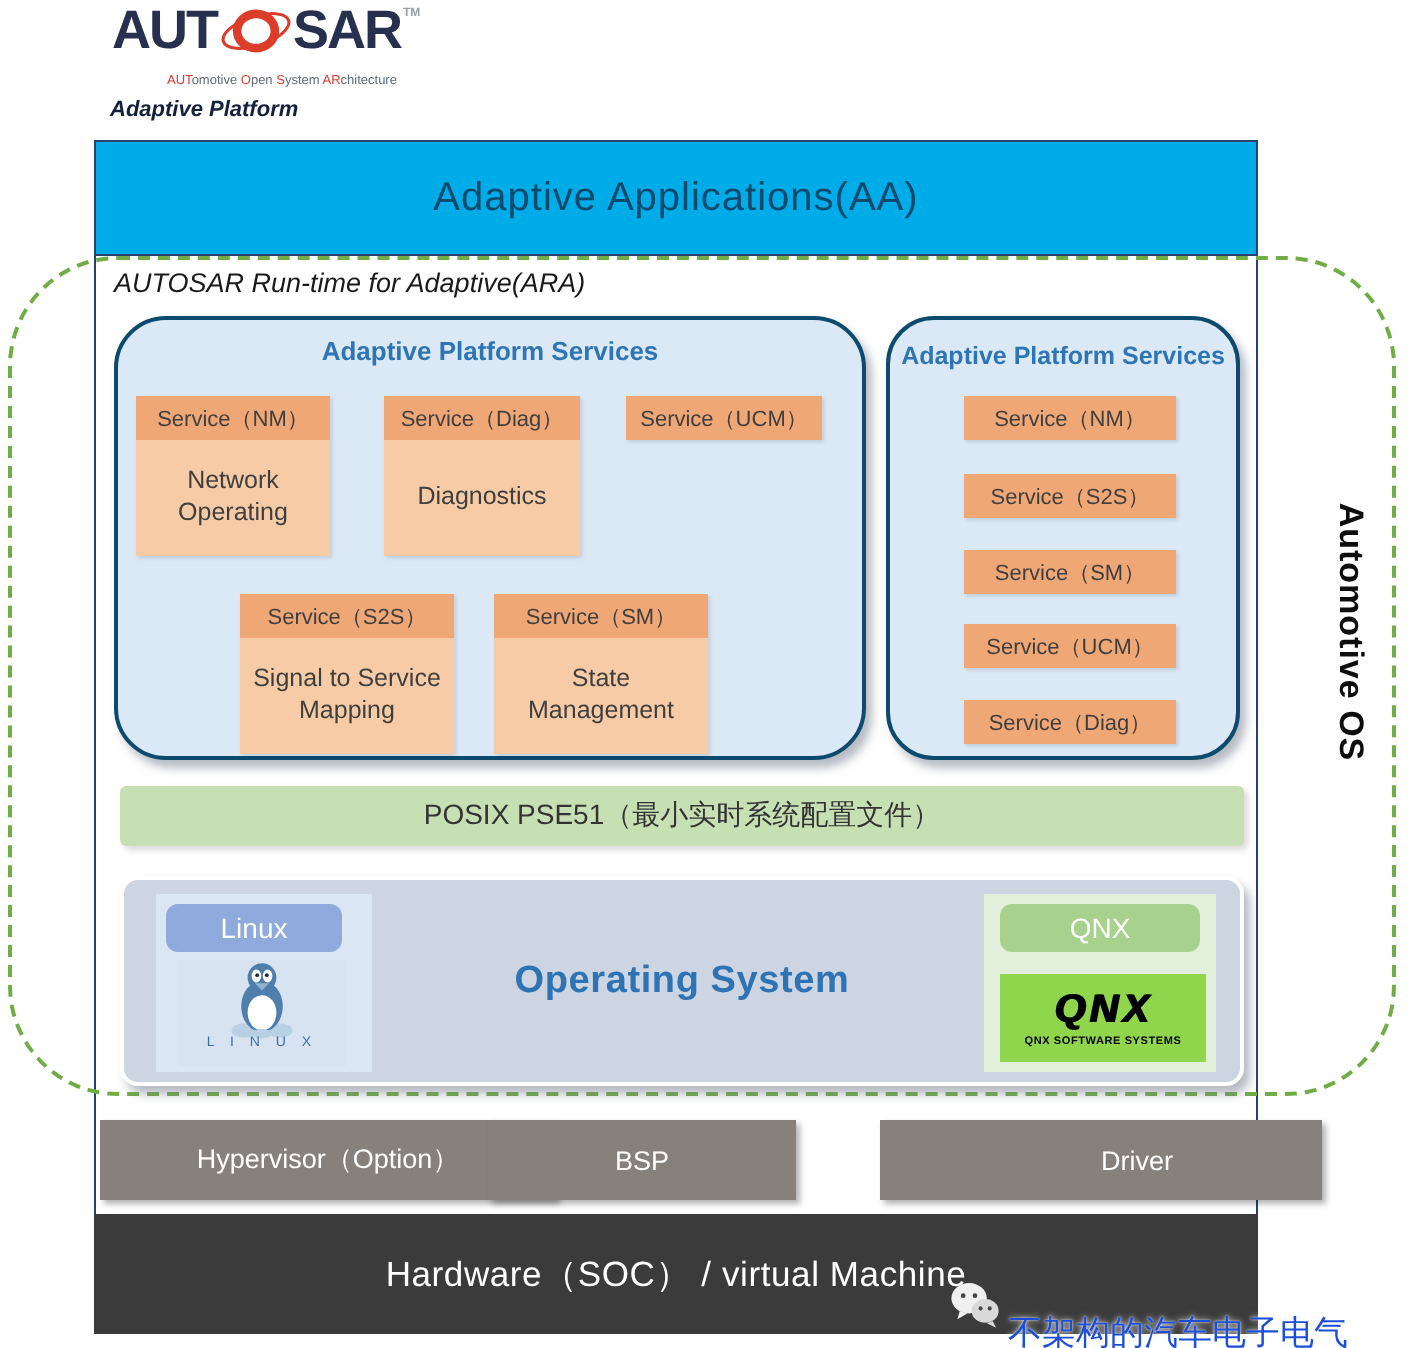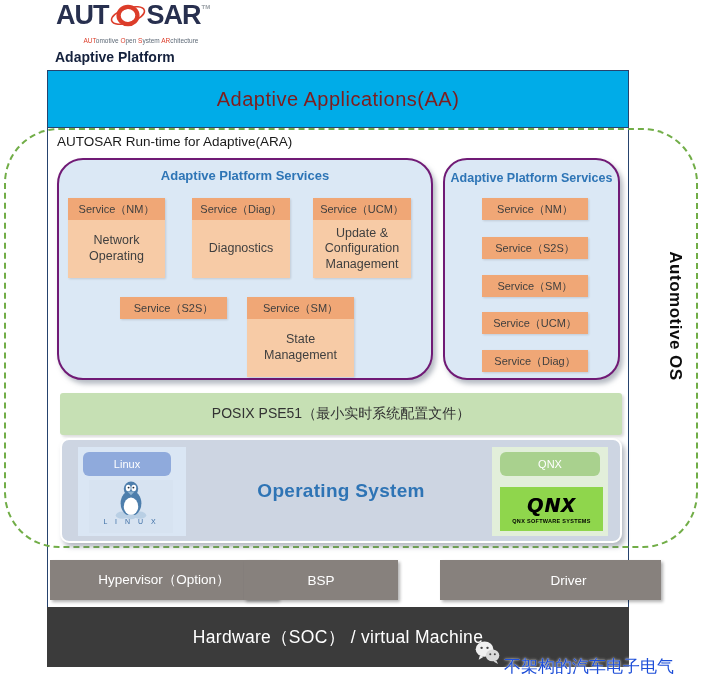--- a/index.html
+++ b/index.html
@@ -7,37 +7,37 @@
          font-family:"Liberation Sans",sans-serif;color:#222;}
 
   
   .logo-word{position:absolute;left:56px;top:2px;display:flex;align-items:center;
              font-weight:800;font-size:27px;letter-spacing:-1px;color:#28304F;}
   .logo-word .seg{line-height:1;}
   .logo-o{margin:0 1px;}
   .logo-tm{font-size:6px;color:#9aa0a6;margin-left:1px;align-self:flex-start;margin-top:2px;letter-spacing:0;}
   .tagline{position:absolute;left:56px;top:37px;width:170px;text-align:center;font-size:6.5px;color:#5E6A77;}
   .tagline .red{color:#DC3D2A;}
-  .platform-label{position:absolute;left:55px;top:49px;font-size:14px;font-weight:bold;color:#14213d;}
+  .platform-label{position:absolute;left:55px;top:49px;font-size:11px;font-weight:bold;color:#14213d;font-style:italic;}
 
   
   .main-box{position:absolute;left:47px;top:70px;width:582px;height:597px;
             border:1.5px solid #26436e;box-sizing:border-box;background:#fff;}
   .banner{position:absolute;left:47px;top:70px;width:582px;height:58px;background:#00ACE8;
           display:flex;align-items:center;justify-content:center;box-sizing:border-box;
           border:1.5px solid #26436e;}
-  .banner span{color:#7f1d1d;font-size:20px;letter-spacing:.5px;}
+  .banner span{color:#0c4a6e;font-size:20px;letter-spacing:.5px;}
 
   .green-dash{position:absolute;left:4px;top:128px;width:694px;height:420px;
               border:2px dashed #71AD47;border-radius:55px;box-sizing:border-box;pointer-events:none;}
 
-  .ara-label{position:absolute;left:57px;top:134px;font-size:13.5px;color:#1a1a1a;}
-
-  
-  .container{position:absolute;background:#DBE8F5;border:2px solid #701a75;border-radius:26px;
+  .ara-label{position:absolute;left:57px;top:134px;font-size:13.5px;color:#1a1a1a;font-style:italic;}
+
+  
+  .container{position:absolute;background:#DBE8F5;border:2px solid #0c4a6e;border-radius:26px;
              box-sizing:border-box;box-shadow:3px 4px 5px rgba(110,120,135,.5);}
   .container.left{left:57px;top:158px;width:376px;height:222px;}
   .container.right{left:443px;top:158px;width:177px;height:222px;border-radius:24px;}
   .panel-title{position:absolute;left:0;right:0;text-align:center;font-weight:bold;color:#2E75B6;}
   .container.left .panel-title{top:8px;font-size:13px;}
   .container.right .panel-title{top:11px;font-size:12.5px;}
 
   .svc{position:absolute;box-shadow:1px 1px 2px rgba(0,0,0,.12);}
   .svc .svc-tag{height:22px;background:#F0A776;display:flex;align-items:center;justify-content:center;
                 font-size:11px;color:#3f3f3f;}
@@ -49,35 +49,35 @@
   .svc.b4{left:61px;top:137px;width:107px;}
   .svc.b5{left:188px;top:137px;width:107px;}
 
   .svc-pill{position:absolute;left:37px;width:106px;height:22px;background:#F0A776;
             display:flex;align-items:center;justify-content:center;font-size:11px;color:#3f3f3f;
             box-shadow:1px 1px 2px rgba(0,0,0,.12);}
   .svc-pill.i0{top:38px;} .svc-pill.i1{top:77px;} .svc-pill.i2{top:115px;}
   .svc-pill.i3{top:152px;} .svc-pill.i4{top:190px;}
 
   
-  .posix{position:absolute;left:60px;top:393px;width:562px;height:42px;background:#C6E0B4;
+  .posix{position:absolute;left:60px;top:393px;width:562px;height:30px;background:#C6E0B4;
          border-radius:3px;display:flex;align-items:center;justify-content:center;font-size:14px;color:#333;
          box-shadow:2px 2px 3px rgba(0,0,0,.15);}
 
   
   .os-box{position:absolute;left:60px;top:438px;width:562px;height:105px;background:#CDD5E2;
           border:2px solid #fff;border-radius:9px;box-sizing:border-box;
           box-shadow:3px 4px 5px rgba(110,120,135,.5);}
   .os-title{position:absolute;left:0;right:0;top:40px;text-align:center;
             font-size:19px;font-weight:bold;color:#2E74B5;letter-spacing:.3px;}
   .os-panel{position:absolute;top:7px;height:89px;}
   .os-panel.linux{left:16px;width:108px;background:#DAE6F4;}
   .os-panel.qnx{left:430px;width:116px;background:#E2EFDA;}
   .os-pill{position:absolute;top:5px;height:24px;border-radius:6px;display:flex;align-items:center;
-           justify-content:center;color:#fff;font-size:11px;}
+           justify-content:center;color:#fff;font-size:14px;}
   .linux .os-pill{left:5px;width:88px;background:#8FAADC;}
   .qnx .os-pill{left:8px;width:100px;background:#A9D18E;}
   .tux-area{position:absolute;left:11px;top:33px;width:84px;height:53px;background:#D7E3F1;
             display:flex;flex-direction:column;align-items:center;justify-content:flex-start;}
   .tux-caption{font-size:7px;letter-spacing:3px;color:#3c6ea5;margin-top:-2px;}
   .qnx-logo{position:absolute;left:8px;top:40px;width:103px;height:44px;background:#8FD64C;
             display:flex;flex-direction:column;align-items:center;justify-content:center;}
   .qnx-logo-text{font-weight:900;font-style:italic;font-size:20px;color:#000;letter-spacing:2px;line-height:1;
                  text-shadow:1px 0 #000;}
   .qnx-logo-caption{font-size:5.5px;font-weight:bold;color:#000;letter-spacing:.3px;margin-top:3px;}
@@ -132,24 +132,24 @@
     <div class="svc b1">
       <div class="svc-tag">Service（NM）</div>
       <div class="svc-name">Network Operating</div>
     </div>
     <div class="svc b2">
       <div class="svc-tag">Service（Diag）</div>
       <div class="svc-name">Diagnostics</div>
     </div>
     <div class="svc b3">
       <div class="svc-tag">Service（UCM）</div>
-      <div class="svc-name">Update &amp; Configuration Management</div>
     </div>
     <div class="svc b4">
       <div class="svc-tag">Service（S2S）</div>
+      <div class="svc-name">Signal to Service Mapping</div>
     </div>
     <div class="svc b5">
       <div class="svc-tag">Service（SM）</div>
       <div class="svc-name">State Management</div>
     </div>
   </div>
 
   <div class="container right">
     <div class="panel-title">Adaptive Platform Services</div>
     <div class="svc-pill i0">Service（NM）</div>

